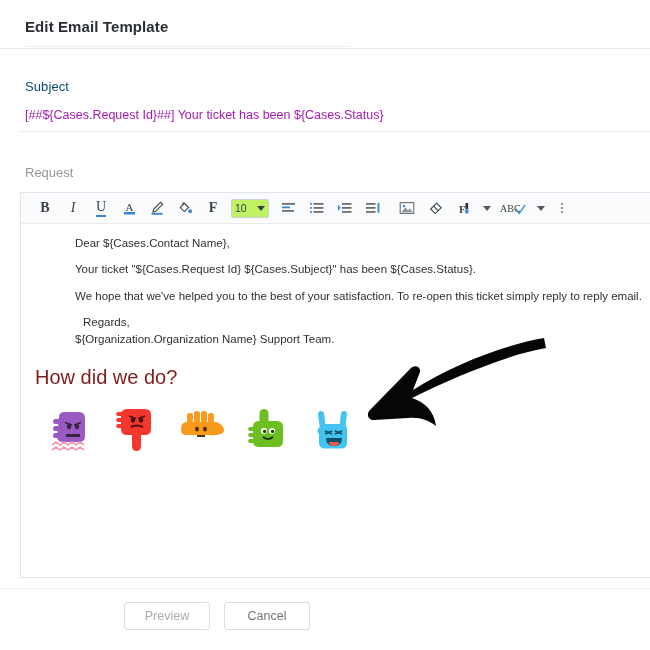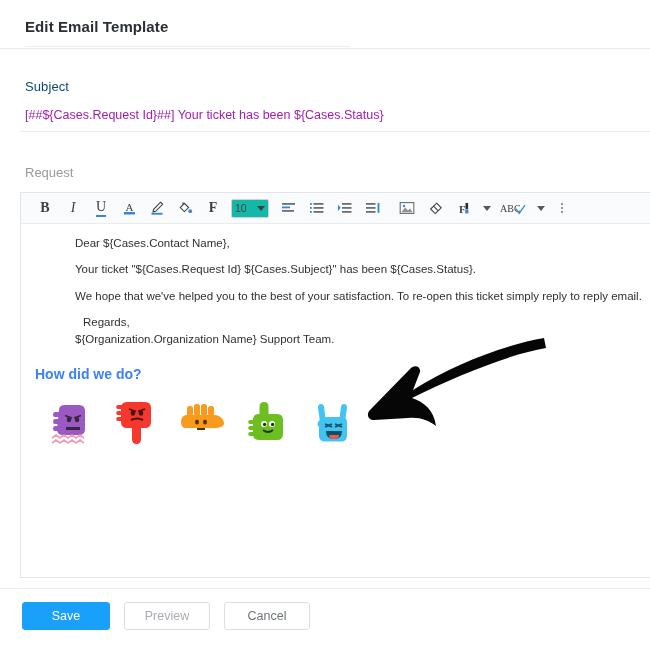--- a/index.html
+++ b/index.html
@@ -103,21 +103,21 @@
   .tb.under  { font-family: "Liberation Serif", serif; font-size: 14px; border: none; }
   .tb.under span { border-bottom: 2px solid #3a86d6; line-height: 1; padding-bottom: 1px; }
   .tb.fsrf   { font-family: "Liberation Serif", serif; font-weight: bold; font-size: 14px; }
 
   .fontsize-select {
     flex: none;
     margin-left: 4px; margin-right: 6px;
     width: 38px; height: 19px;
     border: 1px solid #cdd1d5;
     border-radius: 2px;
-    background: #14b8a6;
+    background: #bef264;
     display: flex; align-items: center;
     padding: 0 3px;
     font-size: 10.5px;
     color: #3c4043;
     position: relative;
   }
   .fontsize-select .fs-val { flex: 1; }
   .fontsize-select .fs-caret {
     width: 0; height: 0;
     border-left: 4px solid transparent;
@@ -153,23 +153,23 @@
     color: #2d3135;
     line-height: 1.25;
     margin: 0 0 12px 0;
     white-space: nowrap;
     padding-left: 40px;
   }
   .etext.tight { margin-bottom: 0; margin-left: 8px; }
   .etext.sig { margin-top: 2px; margin-bottom: 20px; }
 
   .hdw {
-    font-size: 14px;
-    font-weight: bold;
-    color: #3b82f6;
+    font-size: 20px;
+    font-weight: normal;
+    color: #7f1d1d;
     margin: 14px 0 14px 0;
   }
 
   .hands {
     display: flex;
     align-items: flex-start;
     gap: 18px;
     margin-left: 12px;
   }
   .hand { width: 48px; height: 56px; }
@@ -439,18 +439,17 @@
              C63 34, 56 32, 52 37
              L12 78
              C8 82, 10 88, 16 88
              L50 86
              C62 85, 70 88, 78 94
              C76 78, 66 70, 54 66
              C98 44, 152 22, 188 16 Z" fill="#060606"></path>
   </svg>
 
   <div class="footer">
-    <div class="btn btn-save">Save</div>
     <div class="btn btn-cancel">Cancel</div>
     <div class="btn btn-preview">Preview</div>
   </div>
 
 </div>
 
 </body></html>

